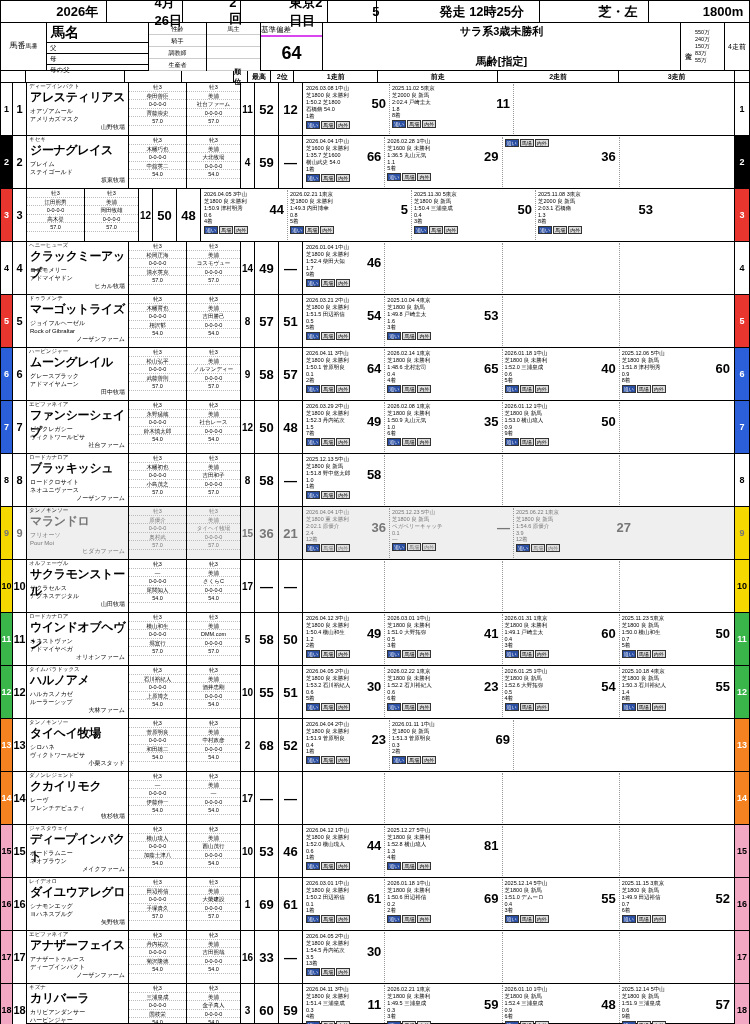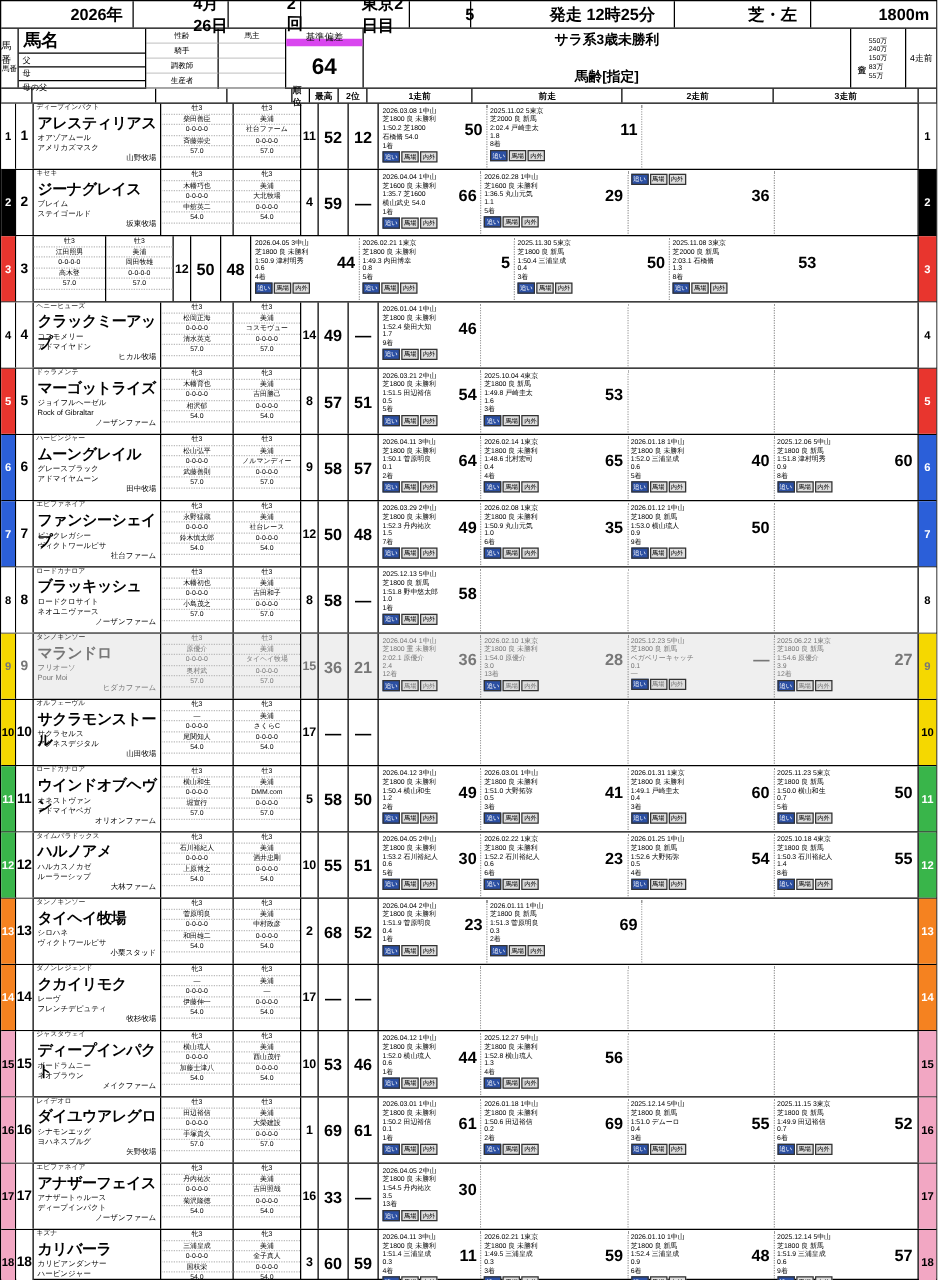--- a/index.html
+++ b/index.html
@@ -20,52 +20,52 @@
   .hdr .c2 { width:78px; font-size:13px; }
   .hdr .c3 { width:58px; font-size:13px; }
   .hdr .c4 { width:88px; font-size:13px; }
   .hdr .c5 { width:30px; font-size:13px; }
   .hdr .c6 { width:168px; font-size:13px; }
   .hdr .c7 { width:112px; font-size:13px; }
   .hdr .c8 { width:102px; font-size:13px; border-right:none; }
 
   
   .sub { display:flex; height:48px; border-bottom:1.5px solid #000; }
-  .sub .s-umaban { width:14px; border-right:1px solid #000; display:flex; flex-direction:column; align-items:center; justify-content:center; font-size:8px; line-height:1.3; }
+  .sub .s-umaban { width:46px; border-right:1px solid #000; display:flex; flex-direction:row; align-items:center; justify-content:center; font-size:8px; line-height:1.3; }
   .sub .s-name { width:102px; border-right:1px solid #000; position:relative;font-family:Liberation Mono, monospace; }
   .sub .s-name .big { font-size:14px; font-weight:bold; padding:1px 0 0 4px; }
   .sub .s-name .rows { font-size:6.5px; }
   .sub .s-name .r { border-top:1px solid #000; padding-left:3px; height:11px; line-height:11px; }
   .sub .s-prof { width:58px; border-right:1px solid #000; font-size:6px; }
   .sub .s-prof div { border-bottom:1px solid #ccc; height:12px; line-height:12px; text-align:center; }
   .sub .s-prof2 { width:54px; border-right:1px solid #000; font-size:6px; }
   .sub .s-prof2 div { border-bottom:1px solid #ccc; height:12px; line-height:12px; text-align:center; }
   .sub .s-kijun { width:62px; border-right:1px solid #000; display:flex; flex-direction:column; }
-  .sub .s-kijun .t { font-size:7.5px; text-align:center; border-bottom:6px solid #d946ef; height:14px; line-height:14px; }
+  .sub .s-kijun .t { font-size:7.5px; text-align:left; border-bottom:2px solid #d946ef; height:14px; line-height:14px; }
   .sub .s-kijun .v { flex:1; display:flex; align-items:center; justify-content:center; font-size:18px; font-weight:bold; }
   .sub .s-mid { flex:1; border-right:1px solid #000; display:flex; flex-direction:column;text-align:right; }
   .sub .s-mid .title { flex:1; display:flex; align-items:center; justify-content:center; font-size:11px; font-weight:bold; }
   .sub .s-mid .subt { flex:1; display:flex; align-items:center; justify-content:center; font-size:11px; font-weight:bold;margin-top:12px; }
   .sub .s-money { width:44px; border-right:1px solid #000; display:flex; }
   .sub .s-money .lbl { width:14px; font-size:7px; display:flex; align-items:center; justify-content:center; writing-mode:vertical-rl; }
   .sub .s-money .vals { flex:1; font-size:5.5px; display:flex; flex-direction:column; justify-content:center; }
   .sub .s-wk { width:24px; display:flex; align-items:center; justify-content:center; font-size:7px; }
 
   
   .colhead { display:flex; height:12px; border-bottom:1px solid #000; font-size:7px; font-weight:bold; }
   .colhead div { border-right:1px solid #000; display:flex; align-items:center; justify-content:center; }
 
   
   .rows { position:relative; }
   .row { display:flex; border-bottom:1px solid #000; height:53px; }
   .row .waku { width:12px; display:flex; align-items:center; justify-content:center; font-size:9px; font-weight:bold; border-right:1px solid #000; }
   .row .uma { width:14px; display:flex; align-items:center; justify-content:center; font-size:11px; font-weight:bold; border-right:1px solid #000; background:#fff; }
   .row .namecell { width:102px; border-right:1px solid #000; display:flex; flex-direction:column; }
   .row .namecell .pedi-top { font-size:5.5px; height:7px; line-height:7px; padding-left:2px; color:#222; }
-  .row .namecell .hname { font-size:12px; font-weight:bold; padding-left:3px; height:17px; line-height:17px; letter-spacing:-0.4px; }
+  .row .namecell .hname { font-size:12px; font-weight:bold; padding-left:3px; height:17px; line-height:17px; letter-spacing:-0.4px;font-family:Liberation Mono, monospace; }
   .row .namecell .sire { font-size:6px; padding-left:3px; height:8px; line-height:8px; }
   .row .namecell .dam { font-size:6px; padding-left:3px; height:8px; line-height:8px; }
   .row .namecell .farm { font-size:6px; padding-left:3px; height:8px; line-height:8px; text-align:right; padding-right:3px; }
   .row .profcell { width:58px; border-right:1px solid #000; font-size:5.5px; }
   .row .profcell div { height:8.6px; line-height:8.6px; text-align:center; border-bottom:1px dotted #bbb; }
   .row .prof2cell { width:54px; border-right:1px solid #000; font-size:5.5px; }
   .row .prof2cell div { height:8.6px; line-height:8.6px; text-align:center; border-bottom:1px dotted #bbb; }
   .row .rank { width:14px; border-right:1px solid #000; display:flex; align-items:center; justify-content:center; font-size:10px; font-weight:bold; }
   .row .sc { width:24px; border-right:1px solid #000; display:flex; align-items:center; justify-content:center; font-size:13px; font-weight:bold; }
   .row .sc2 { width:24px; border-right:1px solid #000; display:flex; align-items:center; justify-content:center; font-size:13px; font-weight:bold; }
@@ -739,33 +739,20 @@
               <div class="l2">2:02.1 原優介</div>
               <div class="l2">2.4</div>
               <div class="l2">12着</div>
               <div class="num">36</div>
               <div class="chips">
                 <span class="chip blue">追い</span>
                 <span class="chip grey">馬場</span>
                 <span class="chip grey">内外</span>
               </div>
             </div>
-            <div class="pbox p2">
-              <div class="l1">2026.02.10 1東京</div>
-              <div class="l1">芝1800 良 未勝利</div>
-              <div class="l2">1:54.0 原優介</div>
-              <div class="l2">3.0</div>
-              <div class="l2">13着</div>
-              <div class="num">28</div>
-              <div class="chips">
-                <span class="chip blue">追い</span>
-                <span class="chip grey">馬場</span>
-                <span class="chip grey">内外</span>
-              </div>
-            </div>
             <div class="pbox p3">
               <div class="l1">2025.12.23 5中山</div>
               <div class="l1">芝1800 良 新馬</div>
               <div class="l2">ベガベリーキャッチ</div>
               <div class="l2">0.1</div>
               <div class="l2">—</div>
               <div class="num">—</div>
               <div class="chips">
                 <span class="chip blue">追い</span>
                 <span class="chip grey">馬場</span>
@@ -1134,21 +1121,21 @@
                 <span class="chip grey">馬場</span>
                 <span class="chip grey">内外</span>
               </div>
             </div>
             <div class="pbox p2">
               <div class="l1">2025.12.27 5中山</div>
               <div class="l1">芝1800 良 未勝利</div>
               <div class="l2">1:52.8 横山琉人</div>
               <div class="l2">1.3</div>
               <div class="l2">4着</div>
-              <div class="num">56</div>
+              <div class="num">81</div>
               <div class="chips">
                 <span class="chip blue">追い</span>
                 <span class="chip grey">馬場</span>
                 <span class="chip grey">内外</span>
               </div>
             </div>
             <div class="pbox p3 blank"></div>
             <div class="pbox p4 blank"></div>
           </div>
         </div>

